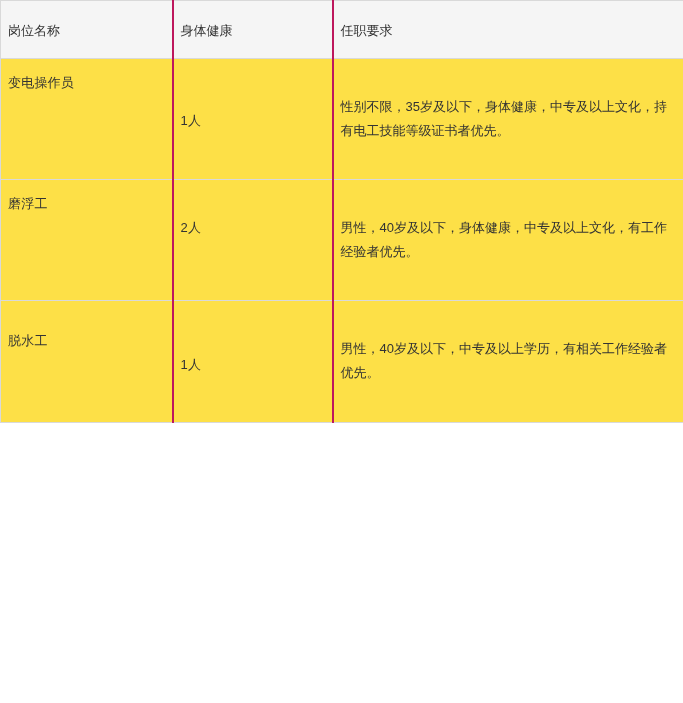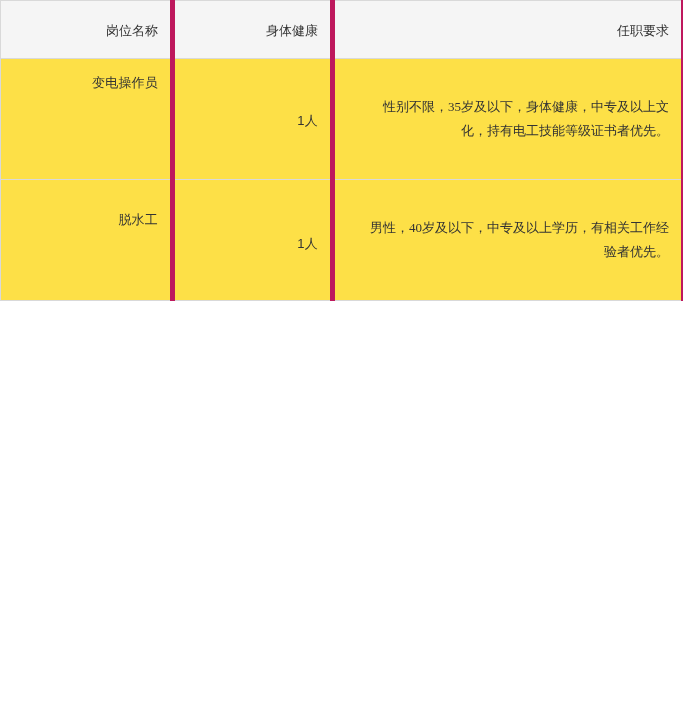--- a/index.html
+++ b/index.html
@@ -25,47 +25,46 @@
     width: 683px;
     table-layout: fixed;
     border-top: 1px solid #d9d9d9;
     border-bottom: 1px solid #d9d9d9;
   }
   table.jobs col.c0 { width: 172px; }
   table.jobs col.c1 { width: 160px; }
   table.jobs col.c2 { width: 351px; }
 
   table.jobs th, table.jobs td {
-    border-right: 5px solid #be185d;
+    border-right: 2px solid #be185d;
     border-bottom: 1px solid #d9d9d9;
     vertical-align: top;
-    text-align: right;
+    text-align: left;
     font-weight: normal;
     font-size: 13px;
     line-height: 1.85;
     color: #333333;
-    padding: 12px 12px 12px 24px;
+    padding: 12px 12px 12px 7px;
     box-sizing: border-box;
   }
   table.jobs th:first-child, table.jobs td:first-child {
     border-left: 1px solid #d9d9d9;
   }
   table.jobs thead th {
     background: #f5f5f5;
     height: 58px;
     padding-top: 18px;
     font-size: 13px;
     color: #333333;
   }
   table.jobs tbody td {
     background: #fde047;
   }
   td.req {
     white-space: pre-line;
-    font-family: Liberation Serif, serif;
   }
   .cell-text {
     display: block;
   }
   td.name .cell-text { letter-spacing: 0.2px; }
   td.count .cell-text { letter-spacing: 0.2px; margin-top: 24px; }
 </style>
 </head>
 <body>
 
@@ -95,20 +94,31 @@
           <span class="cell-text"> 变电操作员</span>
         </td>
         <td class="count" style="padding-top:26px;">
           <span class="cell-text">1人</span>
         </td>
         <td class="req">
           <span class="cell-text">性别不限，35岁及以下，身体健康，中专及以上文化，持有电工技能等级证书者优先。</span>
         </td>
       </tr>
       <tr style="height:77px;">
+        <td class="name">
+          <span class="cell-text">磨浮工</span>
+        </td>
+        <td class="count">
+          <span class="cell-text">2人</span>
+        </td>
+        <td class="req">
+          <span class="cell-text">男性，40岁及以下，身体健康，中专及以上文化，有工作经验者优先。</span>
+        </td>
+      </tr>
+      <tr style="height:77px;">
         <td class="name" style="padding-top:28px;">
           <span class="cell-text">脱水工</span>
         </td>
         <td class="count" style="padding-top:28px;">
           <span class="cell-text">1人</span>
         </td>
         <td class="req">
           <span class="cell-text">男性，40岁及以下，中专及以上学历，有相关工作经验者优先。</span>
         </td>
       </tr>

